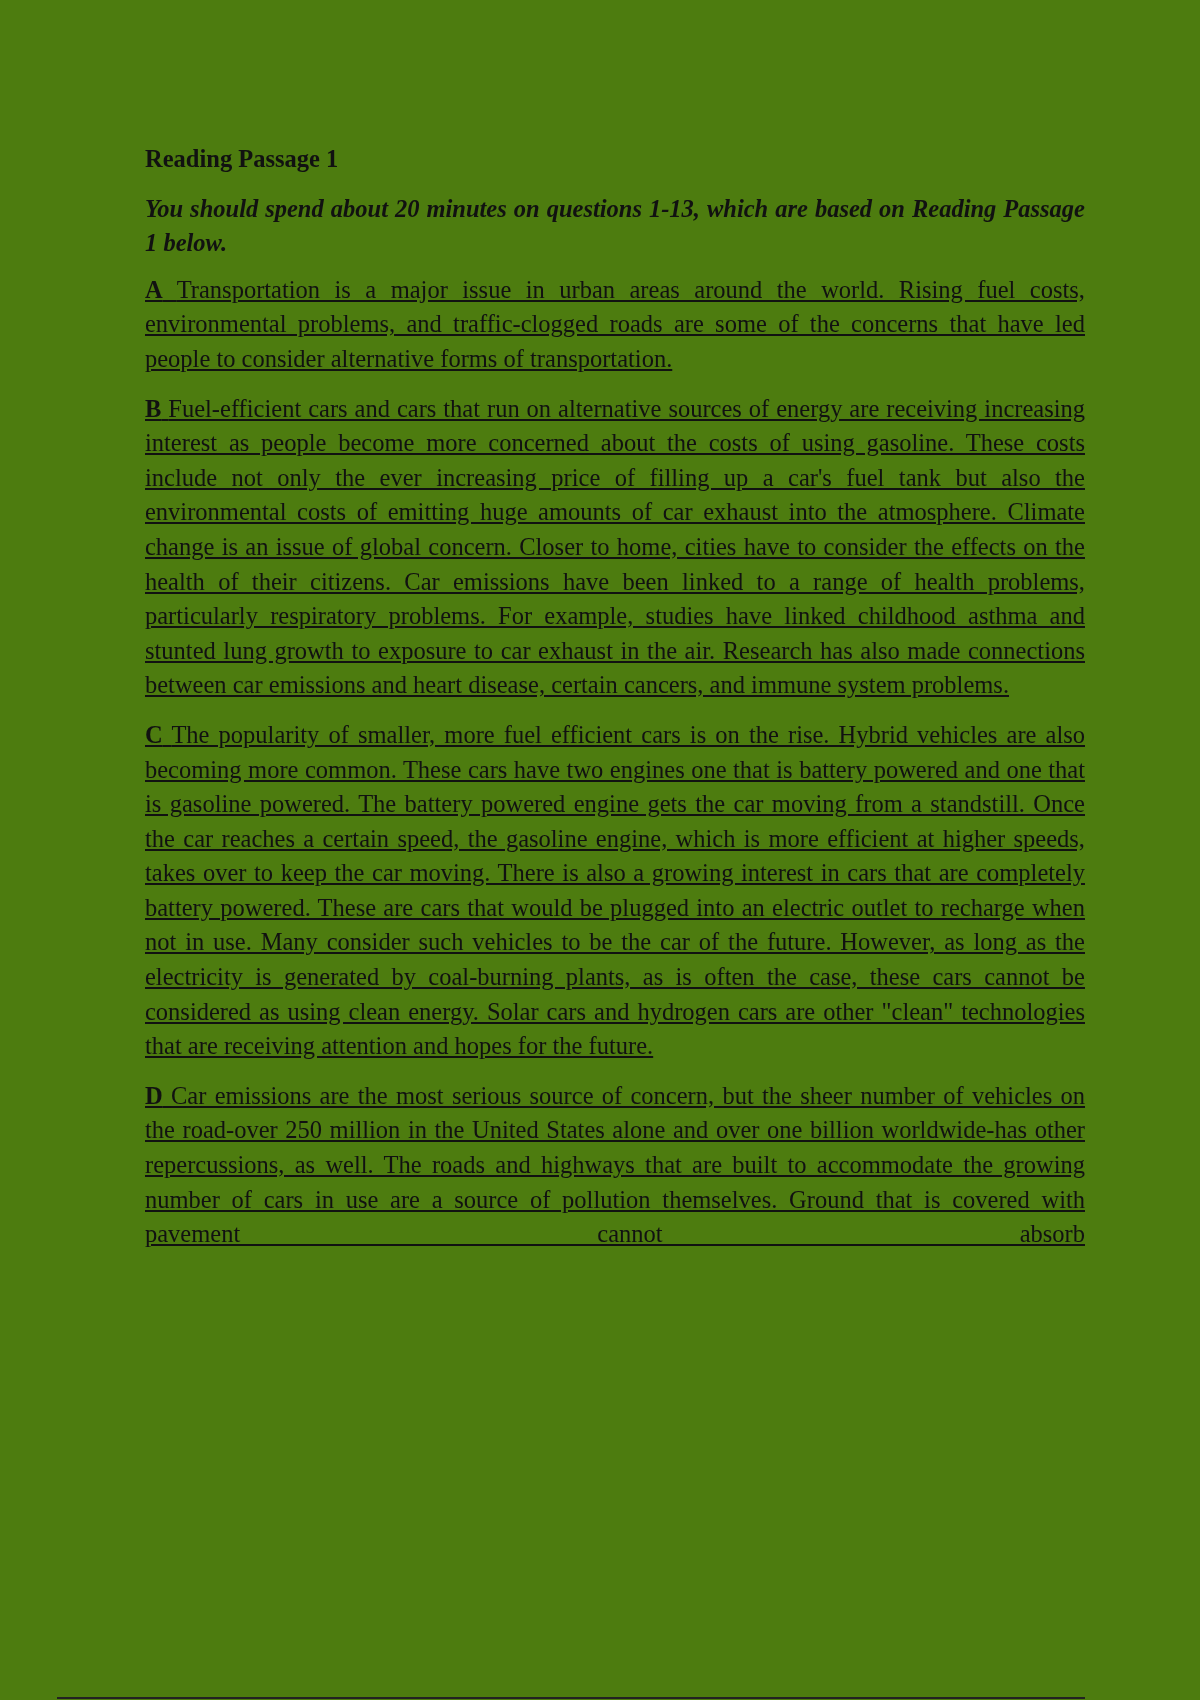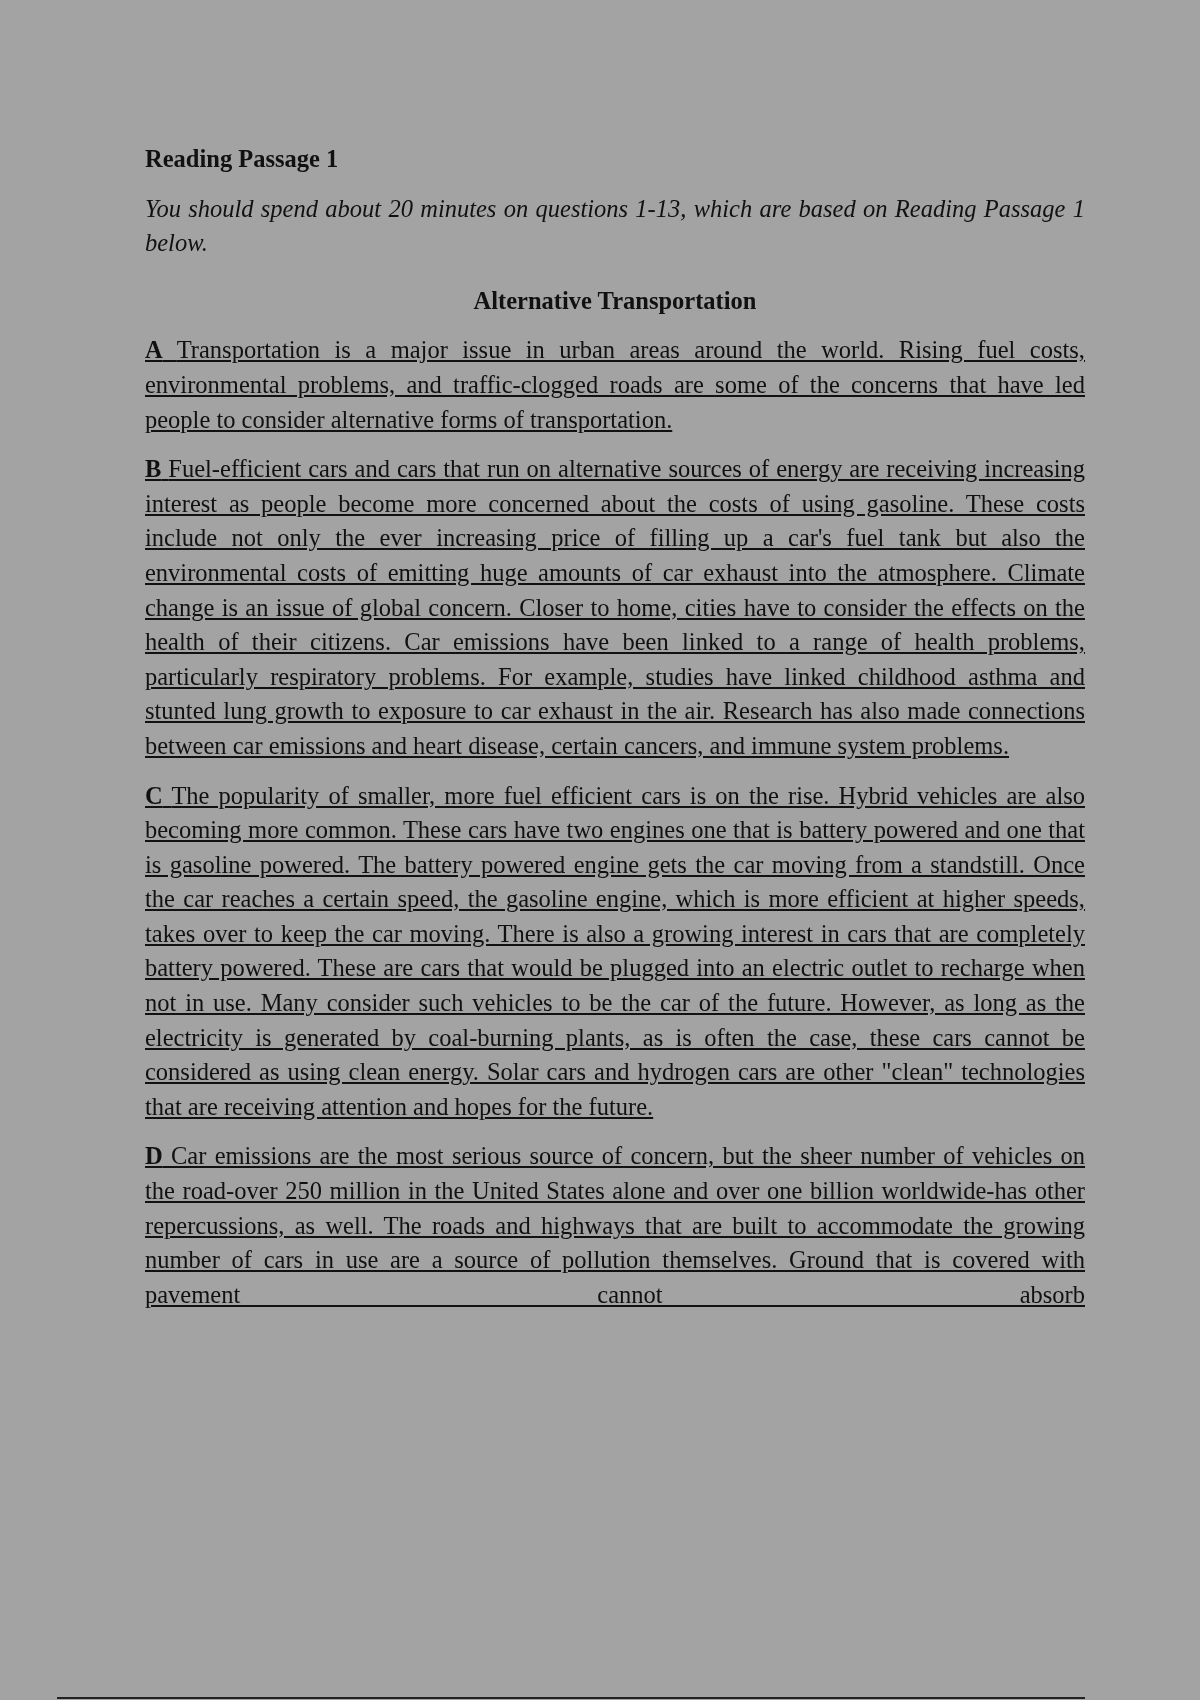--- a/index.html
+++ b/index.html
@@ -1,44 +1,43 @@
 <!DOCTYPE html>
 <html><head>
 <meta charset="utf-8">
 <style>
   html, body { margin: 0; padding: 0; background: #ffffff; }
   body { width: 1200px; height: 1700px; position: relative; overflow: hidden; }
   .page {
     position: absolute; left: 0; top: 0; width: 1200px; height: 1700px;
-    background: #a3a3a3; color: #111111;
+    background: #4d7c0f; color: #111111;
     font-family: "Liberation Serif", "DejaVu Serif", serif;
   }
   .content {
     position: absolute; left: 145px; top: 142px; width: 940px;
     font-size: 24.5px; line-height: 34.6px;
   }
   .section-heading { font-weight: bold; margin: 0 0 15px 0; }
-  .instructions { font-weight: normal; font-style: italic; text-align: justify; margin: 0 0 23px 0; }
+  .instructions { font-weight: bold; font-style: italic; text-align: justify; margin: 0 0 12px 0; }
   .passage-title { font-weight: bold; text-align: center; margin: 0 0 15px 0; }
   .para { text-align: justify; margin: 0 0 15px 0; text-decoration: underline; }
   .para.continues { text-align-last: justify; }
   .para-letter { font-weight: bold; }
   .footer-rule {
     position: absolute; left: 57px; top: 1697px; width: 1028px; height: 2px;
     background: #222222;
   }
 </style>
 </head>
 <body>
 
 <div class="page">
   <div class="content">
     <p class="section-heading">Reading Passage 1</p>
     <p class="instructions">You should spend about 20 minutes on questions 1-13, which are based on Reading Passage 1 below.</p>
-    <p class="passage-title">Alternative Transportation</p>
 
     <p class="para"><span class="para-letter">A</span> <span>Transportation is a major issue in urban areas around the world. Rising fuel costs, environmental problems, and traffic-clogged roads are some of the concerns that have led people to consider alternative forms of transportation.</span></p>
 
     <p class="para"><span class="para-letter">B</span> <span>Fuel-efficient cars and cars that run on alternative sources of energy are receiving increasing interest as people become more concerned about the costs of using gasoline. These costs include not only the ever increasing price of filling up a car's fuel tank but also the environmental costs of emitting huge amounts of car exhaust into the atmosphere. Climate change is an issue of global concern. Closer to home, cities have to consider the effects on the health of their citizens. Car emissions have been linked to a range of health problems, particularly respiratory problems. For example, studies have linked childhood asthma and stunted lung growth to exposure to car exhaust in the air. Research has also made connections between car emissions and heart disease, certain cancers, and immune system problems.</span></p>
 
     <p class="para"><span class="para-letter">C</span> <span>The popularity of smaller, more fuel efficient cars is on the rise. Hybrid vehicles are also becoming more common. These cars have two engines one that is battery powered and one that is gasoline powered. The battery powered engine gets the car moving from a standstill. Once the car reaches a certain speed, the gasoline engine, which is more efficient at higher speeds, takes over to keep the car moving. There is also a growing interest in cars that are completely battery powered. These are cars that would be plugged into an electric outlet to recharge when not in use. Many consider such vehicles to be the car of the future. However, as long as the electricity is generated by coal-burning plants, as is often the case, these cars cannot be considered as using clean energy. Solar cars and hydrogen cars are other "clean" technologies that are receiving attention and hopes for the future.</span></p>
 
     <p class="para continues"><span class="para-letter">D</span> <span>Car emissions are the most serious source of concern, but the sheer number of vehicles on the road-over 250 million in the United States alone and over one billion worldwide-has other repercussions, as well. The roads and highways that are built to accommodate the growing number of cars in use are a source of pollution themselves. Ground that is covered with pavement cannot absorb</span></p>
   </div>
   <div class="footer-rule"></div>

